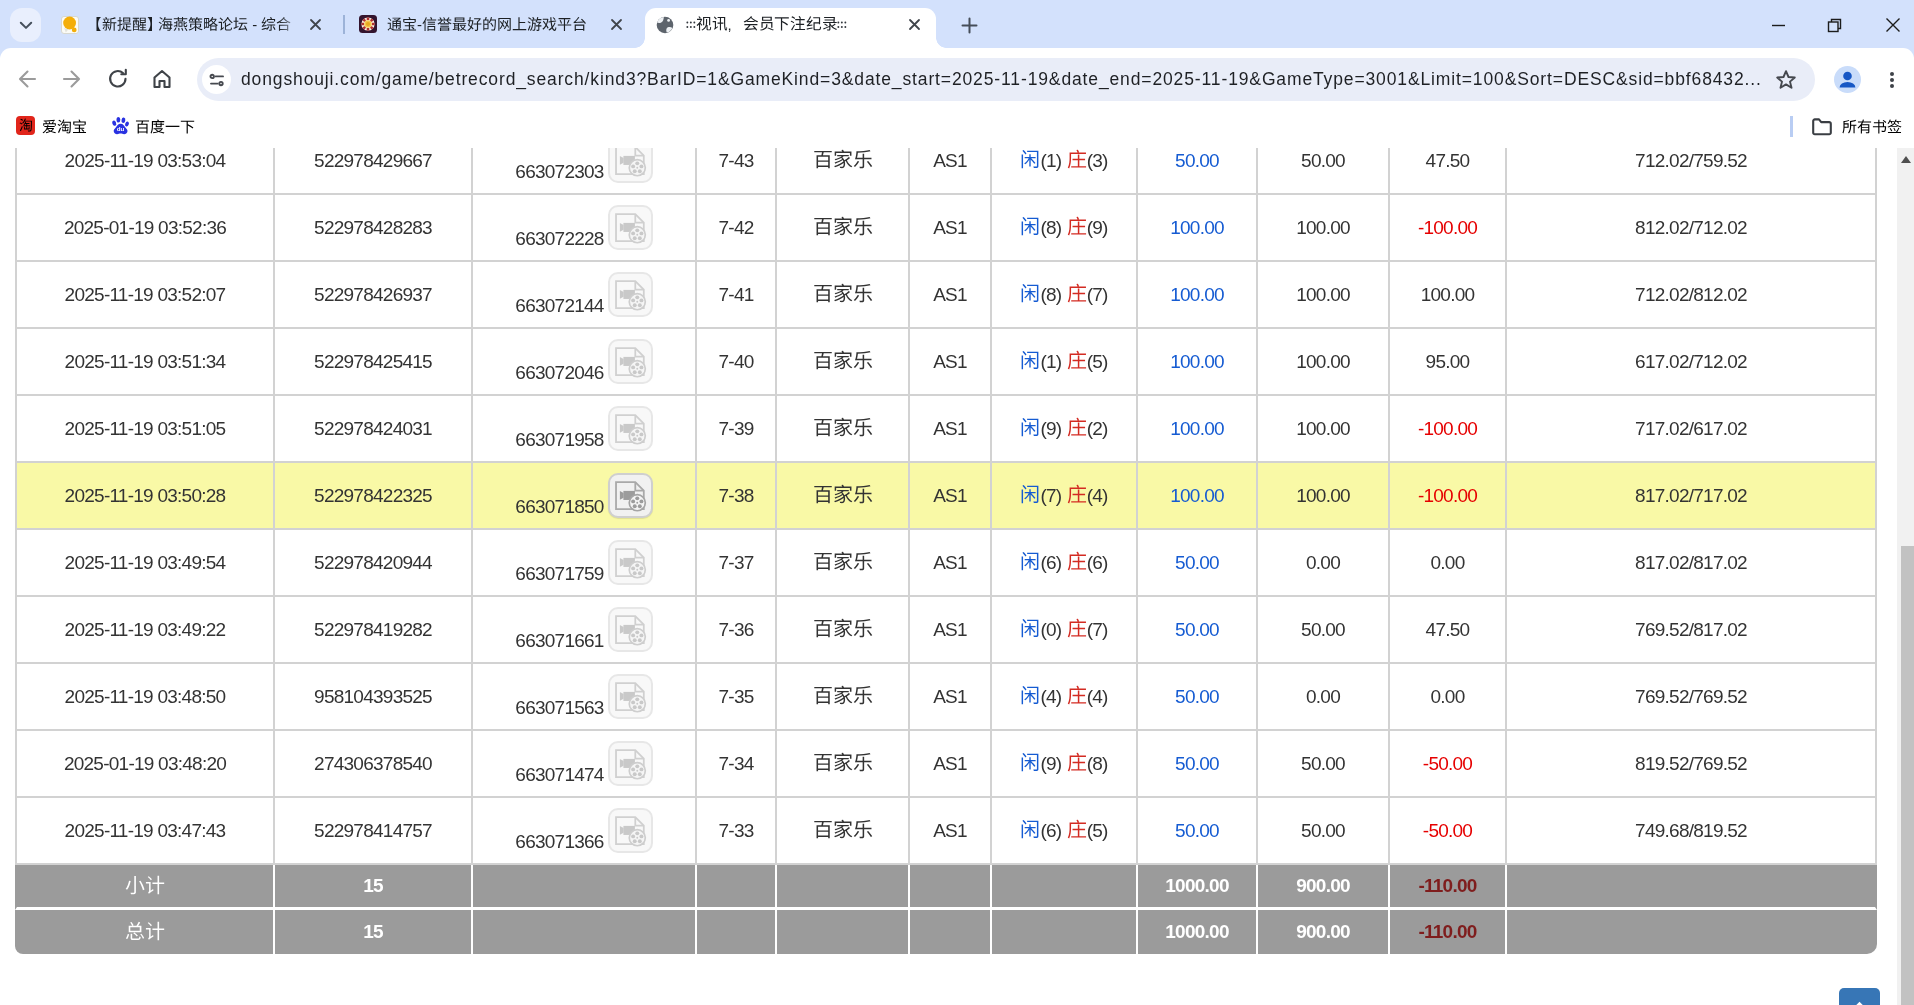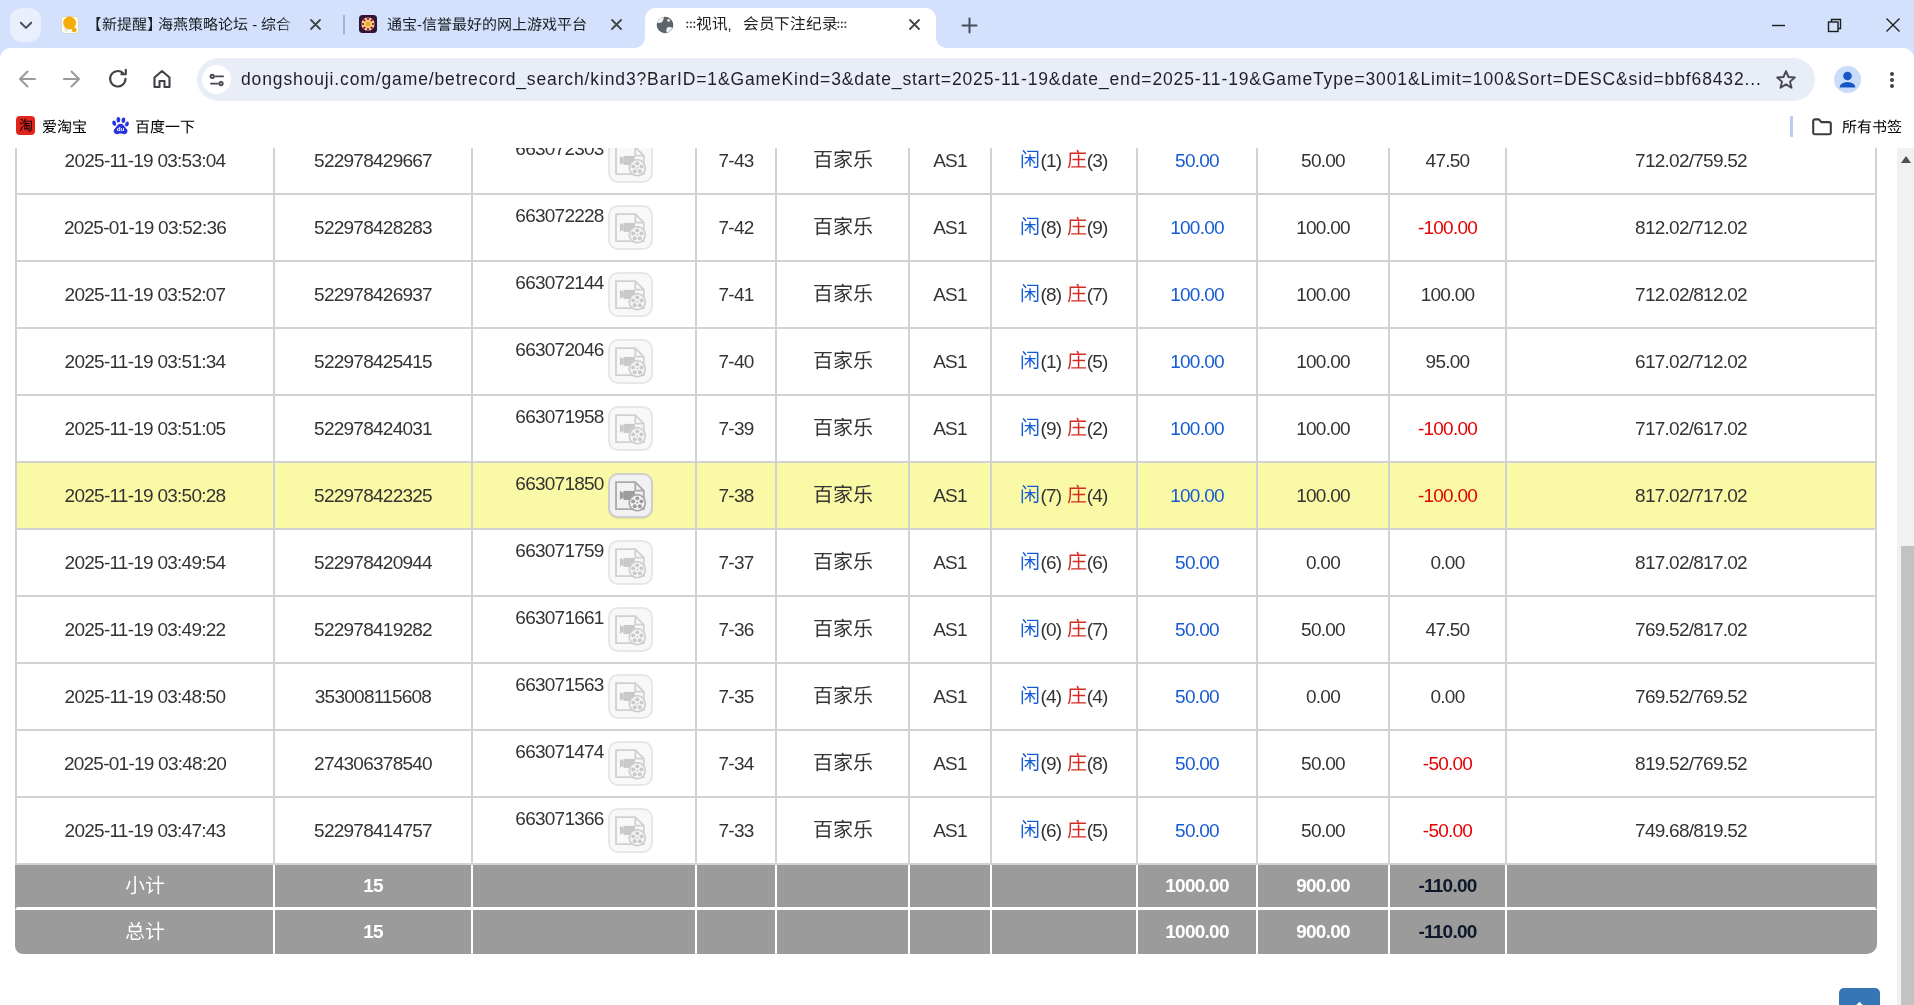--- a/index.html
+++ b/index.html
@@ -17,33 +17,33 @@
 #btable {border-collapse:separate;border-spacing:0;table-layout:fixed;width:1862px;position:absolute;left:15px;top:-22px}
 #btable td {border-right:2px solid #d2d2d2;border-bottom:2px solid #d2d2d2;height:67px;text-align:center;vertical-align:middle;font-size:19px;color:#333;padding:0}
 #btable tr td:first-child {border-left:2px solid #d2d2d2}
 #btable tr:first-child td {border-top:2px solid #d2d2d2;height:69px}
 #btable tr.yr td {background:#f9f9a6}
 .num {letter-spacing:-0.75px}
 .blu {color:#155bd2}
 .neg {color:#e60000}
 .xian {color:#155bd2}
 .zhuang {color:#d32b22}
-.vwrap {display:flex;align-items:flex-start;justify-content:center}
+.vwrap {display:flex;align-items:flex-end;justify-content:center}
 .vbtn {display:inline-flex;align-items:center;justify-content:center;width:45px;height:45px;margin-left:4px;background:#f8f8f8;border:2px solid #e7e7e7;border-radius:10px}
 .vbtn svg {opacity:0.5}
 #btable tr.yr .vbtn {background:#f1f1f1;border-color:#cfcfcf;box-shadow:0 1px 1px rgba(0,0,0,0.1)}
 #btable tr.yr .vbtn svg {opacity:1}
 .vic {width:34px;height:34px}
 #btable tr.gr td {background:#9b9b9b;color:#fff;border-right-color:#fff;border-left-color:transparent}
 #btable tr.gr td:last-child {border-right-color:transparent}
 #btable tr.g1 td {height:45px;border-bottom:3px solid #fff}
 #btable tr.g2 td {height:44px;border-bottom:none}
 #btable tr.g2 td:first-child {border-bottom-left-radius:8px}
 #btable tr.g2 td:last-child {border-bottom-right-radius:10px}
-.gneg {color:#0f172a}
+.gneg {color:#7f1d1d}
 
 #sbar {position:absolute;left:1897px;top:148px;width:17px;height:857px;background:#f1f1f1}
 #sthumb {position:absolute;left:4px;top:398px;width:13px;height:459px;background:#c2c2c2}
 </style></head>
 <body>
 <svg width="0" height="0" style="position:absolute">
     <defs>
       <path id="g3010" fill="currentColor" d="M966 39V34H666V966H966V961C857 869 768 703 768 500C768 297 857 131 966 39Z"></path>
       <path id="g3011" fill="currentColor" d="M334 966V34H34V39C143 131 232 297 232 500C232 703 143 869 34 961V966Z"></path>
       <path id="g4E00" fill="currentColor" d="M44 449V531H960V449Z"></path>
@@ -765,21 +765,21 @@
               </svg></span><span class="num">(0)</span> <span class="zhuang"><svg class="k" style="width:20px;height:20px;vertical-align:-2.4px" viewBox="0 0 1000 1000">
                 <use href="#g5E84"></use>
               </svg></span><span class="num">(7)</span></td>
 <td><span class="num blu">50.00</span></td>
 <td><span class="num">50.00</span></td>
 <td><span class="num ">47.50</span></td>
 <td><span class="num">769.52/817.02</span></td>
 </tr>
 <tr class="">
 <td class="c1"><span class="num">2025-11-19 03:48:50</span></td>
-<td><span class="num">353008115608</span></td>
+<td><span class="num">958104393525</span></td>
 <td>
             <div class="vwrap">
               <span class="num">663071563</span>
               <span class="vbtn">
                 <svg class="vic" viewBox="0 0 36 36">
                   <g fill="none" stroke="#a9a9a9" stroke-width="1.9">
                     <path d="M3.2 3.2 H23.6 L32.6 12.2 V32 H3.2 Z"></path>
                     <path d="M23.6 3.2 V12.2 H32.6"></path>
                   </g>
                   <g fill="#9c9c9c" stroke="none">

